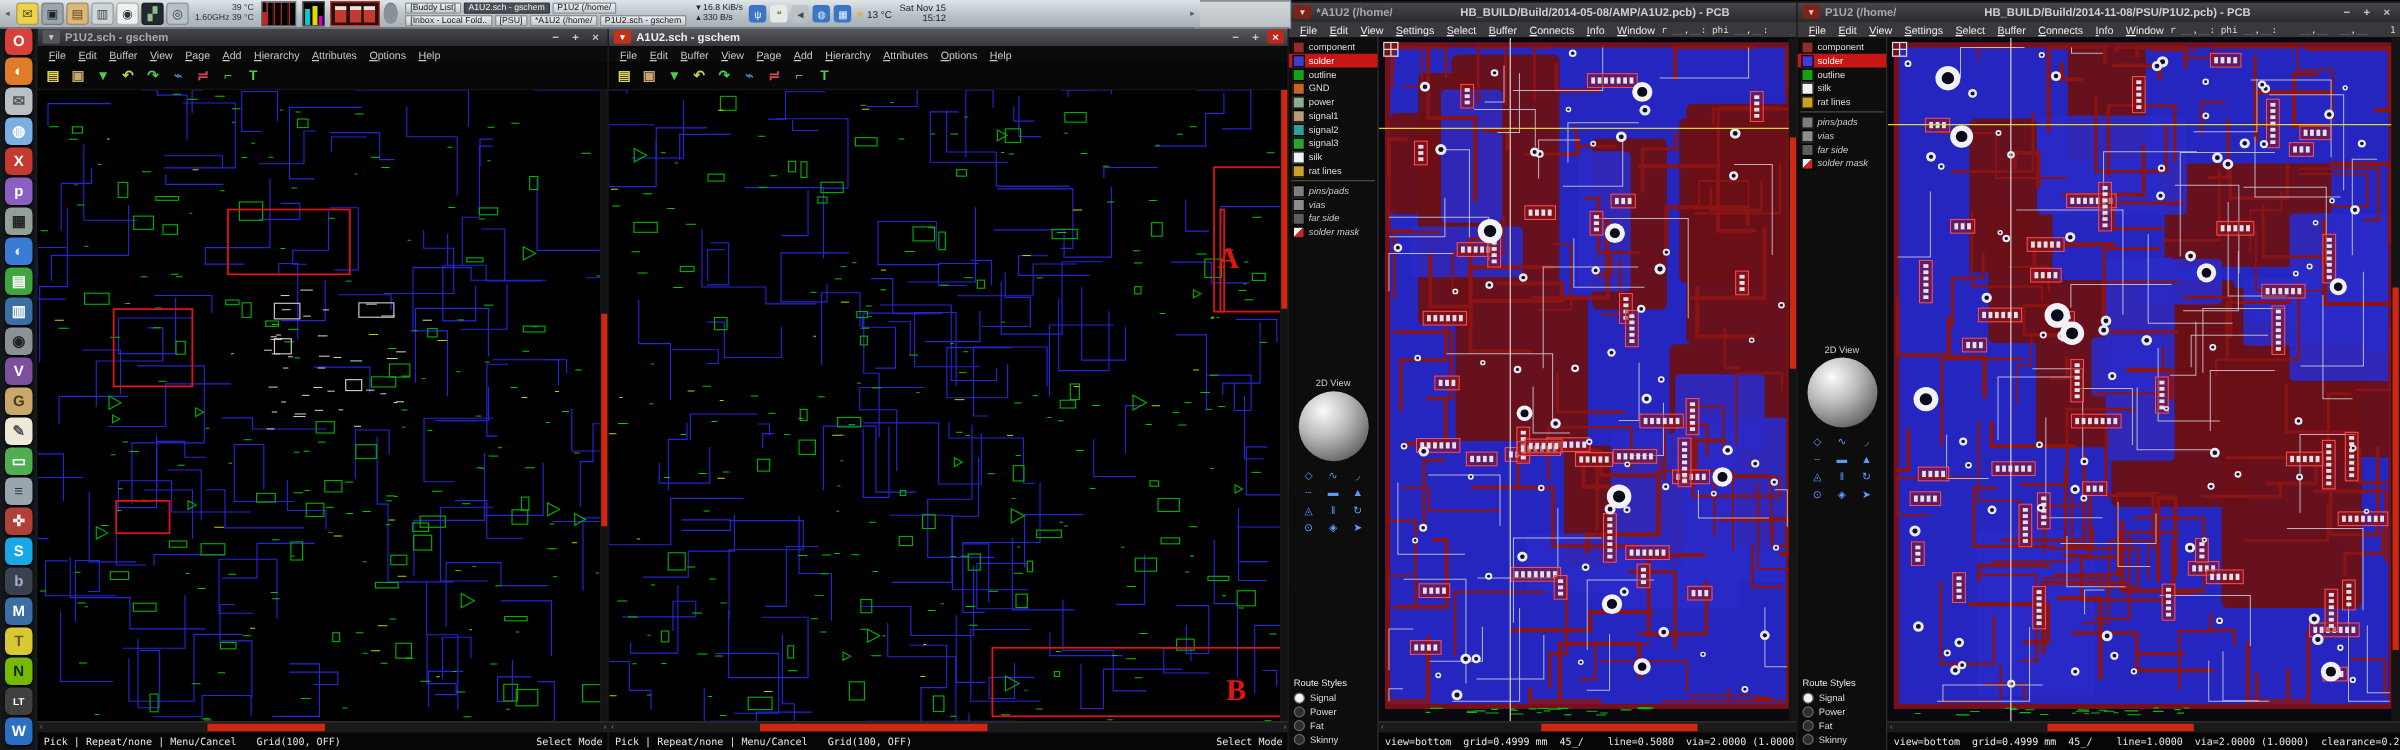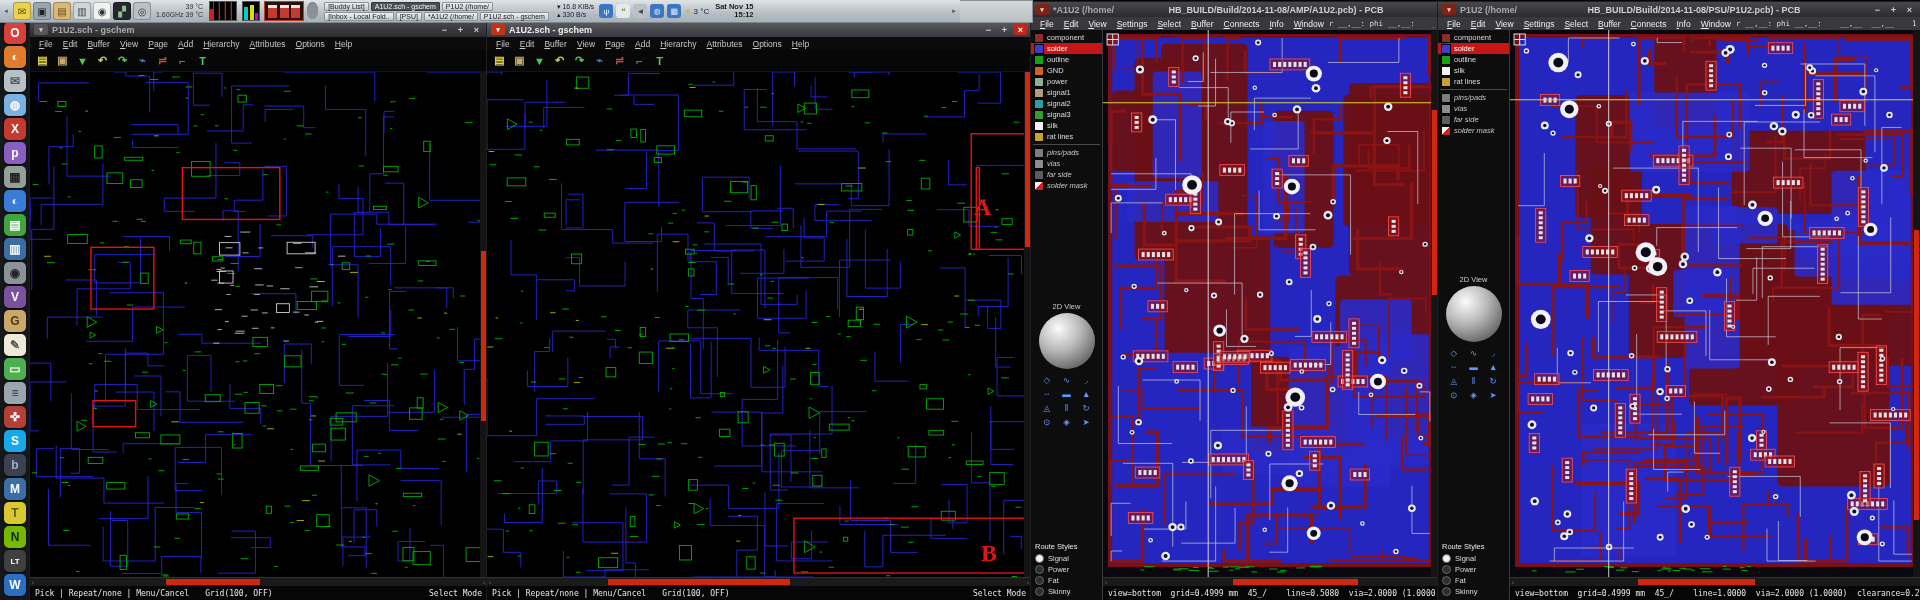--- a/index.html
+++ b/index.html
@@ -38,21 +38,21 @@
   #tasklist{display:flex;flex-direction:column;gap:1px;margin:0 3px;}
   .taskrow{display:flex;gap:2px;height:9px;}
   .taskbtn{display:flex;align-items:center;padding:0 3px;font-size:7px;line-height:9px;border-radius:1px;
     background:linear-gradient(#eef1f2,#c3cacf);border:1px solid #8a9298;color:#1a1a1a;white-space:nowrap;}
   .taskbtn.active{background:#4a4f55;color:#f2f2f2;border-color:#33383c;}
   #netmon{display:flex;flex-direction:column;line-height:8px;font-size:7px;color:#223;margin:0 2px;}
   .tray-ico{width:14px;height:14px;border-radius:3px;display:flex;align-items:center;justify-content:center;
     font-size:8px;color:#fff;}
   #weather{display:flex;align-items:center;gap:2px;font-size:8px;color:#223;}
   #clock{display:flex;flex-direction:column;align-items:flex-end;line-height:8px;font-size:7.5px;
-    color:#1a1a1a;margin:0 3px;font-weight:bold;}
+    color:#1a1a1a;margin:0 3px;font-weight:normal;}
 
   
   .window{position:absolute;display:flex;flex-direction:column;background:#000;
     outline:1px solid #1f1f22;}
   .titlebar{height:15px;flex:0 0 15px;display:flex;align-items:center;gap:4px;padding:0 4px;
     background:linear-gradient(#47474c,#2c2c30);color:#a9a9ad;font-size:9px;font-weight:bold;}
   .titlebar.active{background:linear-gradient(#5a5a61,#38383e);color:#f0f0f0;}
   .menu-btn{width:14px;height:11px;flex:0 0 14px;background:#55555a;color:#ccc;font-size:7px;
     display:flex;align-items:center;justify-content:center;border-radius:2px;}
   .menu-btn.red{background:#c03318;color:#fff;}
@@ -190,21 +190,21 @@
     </div>
     <div id="tray-icons" style="display:flex;gap:3px;">
         <div class="tray-ico" style="background: rgb(59, 118, 196); color: rgb(255, 255, 255);">ψ</div>
         <div class="tray-ico" style="background: rgb(232, 232, 232); color: rgb(74, 158, 74);">❝</div>
         <div class="tray-ico" style="background: rgb(185, 193, 198); color: rgb(64, 71, 76);">◄</div>
         <div class="tray-ico" style="background: rgb(59, 118, 196); color: rgb(216, 232, 255);">◍</div>
         <div class="tray-ico" style="background: rgb(59, 118, 196); color: rgb(232, 240, 255);">▦</div>
       </div>
     <div id="weather">
       <span style="color:#e8a818;">☀</span>
-      <span>3 °C</span>
+      <span>13 °C</span>
     </div>
     <div id="clock">
       <span>Sat Nov 15</span>
       <span>15:12</span>
     </div>
     <div class="panel-arrow" style="margin-left:auto;">▸</div>
   </div>
 
   <div id="bg-fragment"></div>
 
@@ -1041,21 +1041,21 @@
       <span>Pick | Repeat/none | Menu/Cancel</span>
       <span>Grid(100, OFF)</span>
       <span class="right">Select Mode</span>
     </div>
   </section>
 
   <section class="window" id="p1" style="left:1031px;top:2px;width:407px;height:598px;z-index:4;">
     <div class="titlebar">
       <div class="menu-btn darkred">▾</div>
       <span class="title-text">*A1U2 (/home/</span>
-      <span class="title-path">HB_BUILD/Build/2014-11-08/AMP/A1U2.pcb) - PCB</span>
+      <span class="title-path">HB_BUILD/Build/2014-05-08/AMP/A1U2.pcb) - PCB</span>
     </div>
     <div class="menubar pcbm" id="p1menu">
     <span class="menu-item"><u>F</u>ile</span>
         <span class="menu-item"><u>E</u>dit</span>
         <span class="menu-item"><u>V</u>iew</span>
         <span class="menu-item"><u>S</u>ettings</span>
         <span class="menu-item"><u>S</u>elect</span>
         <span class="menu-item"><u>B</u>uffer</span>
         <span class="menu-item"><u>C</u>onnects</span>
         <span class="menu-item"><u>I</u>nfo</span>

